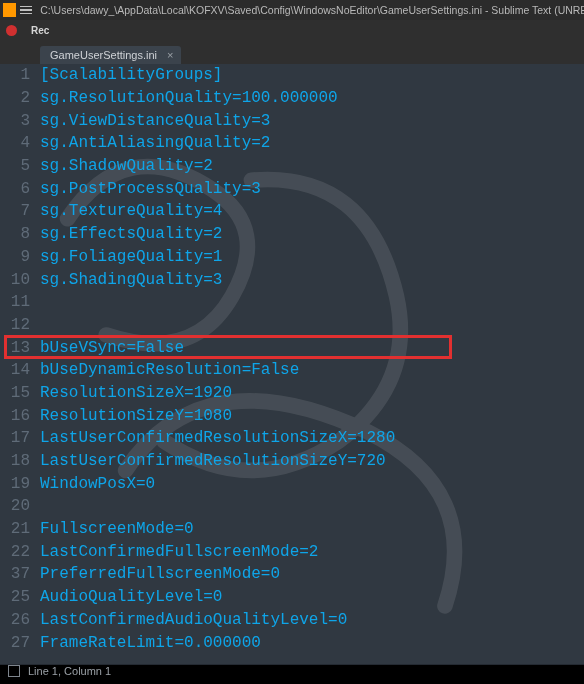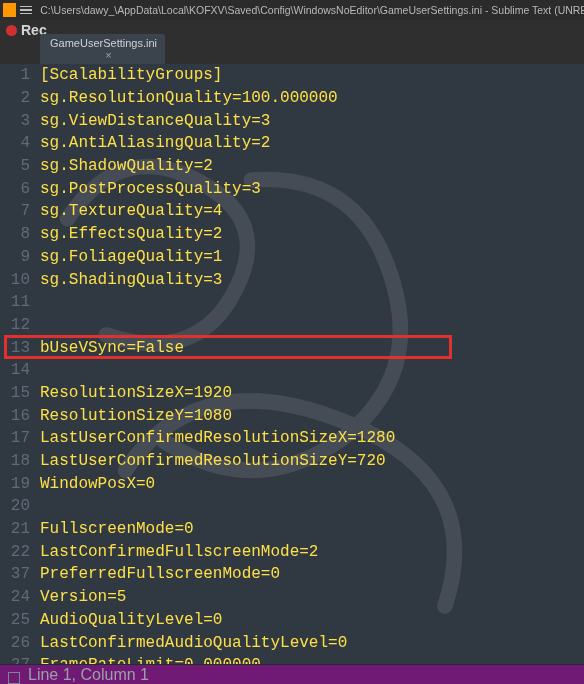--- a/index.html
+++ b/index.html
@@ -48,43 +48,42 @@
     display: flex;
     align-items: center;
   }
   .rec-dot {
     width: 11px; height: 11px; border-radius: 50%;
     background: #d03030;
     margin-left: 6px;
   }
   .rec-label {
     font-family: "Segoe UI", Tahoma, sans-serif;
-    font-size: 14px;
+    font-size: 10px;
     font-weight: 600;
     color: #d6d6d6;
-    margin-left: 4px;
+    margin-left: 14px;
   }
   .tabbar {
     height: 24px;
     background: #2f2f2f;
     display: flex;
     align-items: flex-end;
     padding-left: 40px;
   }
   .tab {
     background: #3b434c;
     color: #cfd2d6;
     font-family: "Segoe UI", Tahoma, sans-serif;
     font-size: 11px;
     padding: 3px 8px 3px 10px;
     display: flex;
     align-items: center;
     border-top-left-radius: 3px;
     border-top-right-radius: 3px;
-    flex-direction: column;
   }
   .tab .close {
     margin-left: 10px;
     color: #9aa0a6;
     font-size: 11px;
   }
   .editor {
     flex: 1;
     overflow: hidden;
     background: #303841;
@@ -98,35 +97,35 @@
     white-space: pre;
     position: relative;
   }
   .gutter {
     width: 40px;
     text-align: right;
     padding-right: 10px;
     color: #5f6b78;
   }
   .code {
-    color: #fde047;
+    color: #0ea5e9;
   }
   .highlight-box {
     position: absolute;
     border: 3px solid #e23030;
     pointer-events: none;
   }
   .statusbar {
     height: 20px;
-    background: #701a75;
+    background: #000000;
     border-top: 1px solid #242a32;
     display: flex;
-    align-items: flex-end;
-    font-family: "Segoe UI", Tahoma, sans-serif;
-    font-size: 16px;
+    align-items: flex-start;
+    font-family: "Segoe UI", Tahoma, sans-serif;
+    font-size: 11px;
     color: #9aa0a6;
   }
   .statusbar .sb-icon {
     width: 12px; height: 12px;
     border: 1px solid #7e858d;
     margin: 0 8px;
   }
   .watermark {
     position: absolute;
     inset: 0;
@@ -177,31 +176,30 @@
     <div class="line"><span class="gutter">4</span><span class="code">sg.AntiAliasingQuality=2</span></div>
     <div class="line"><span class="gutter">5</span><span class="code">sg.ShadowQuality=2</span></div>
     <div class="line"><span class="gutter">6</span><span class="code">sg.PostProcessQuality=3</span></div>
     <div class="line"><span class="gutter">7</span><span class="code">sg.TextureQuality=4</span></div>
     <div class="line"><span class="gutter">8</span><span class="code">sg.EffectsQuality=2</span></div>
     <div class="line"><span class="gutter">9</span><span class="code">sg.FoliageQuality=1</span></div>
     <div class="line"><span class="gutter">10</span><span class="code">sg.ShadingQuality=3</span></div>
     <div class="line"><span class="gutter">11</span><span class="code"></span></div>
     <div class="line"><span class="gutter">12</span></div>
     <div class="line"><span class="gutter">13</span><span class="code">bUseVSync=False</span></div>
-    <div class="line"><span class="gutter">14</span></div>
+    <div class="line"><span class="gutter">14</span><span class="code">bUseDynamicResolution=False</span></div>
     <div class="line"><span class="gutter">15</span><span class="code">ResolutionSizeX=1920</span></div>
     <div class="line"><span class="gutter">16</span><span class="code">ResolutionSizeY=1080</span></div>
     <div class="line"><span class="gutter">17</span><span class="code">LastUserConfirmedResolutionSizeX=1280</span></div>
     <div class="line"><span class="gutter">18</span><span class="code">LastUserConfirmedResolutionSizeY=720</span></div>
     <div class="line"><span class="gutter">19</span><span class="code">WindowPosX=0</span></div>
     <div class="line"><span class="gutter">20</span></div>
     <div class="line"><span class="gutter">21</span><span class="code">FullscreenMode=0</span></div>
     <div class="line"><span class="gutter">22</span><span class="code">LastConfirmedFullscreenMode=2</span></div>
     <div class="line"><span class="gutter">37</span><span class="code">PreferredFullscreenMode=0</span></div>
-    <div class="line"><span class="gutter">24</span><span class="code">Version=5</span></div>
     <div class="line"><span class="gutter">25</span><span class="code">AudioQualityLevel=0</span></div>
     <div class="line"><span class="gutter">26</span><span class="code">LastConfirmedAudioQualityLevel=0</span></div>
     <div class="line"><span class="gutter">27</span><span class="code">FrameRateLimit=0.000000</span></div>
     <div class="highlight-box" id="hl" style="top: 271px; left: 4px; width: 448px; height: 24px;"></div>
   </div>
 
 <div class="statusbar">
   <span class="sb-icon"></span>
   <span>Line 1, Column 1</span>
 </div>

